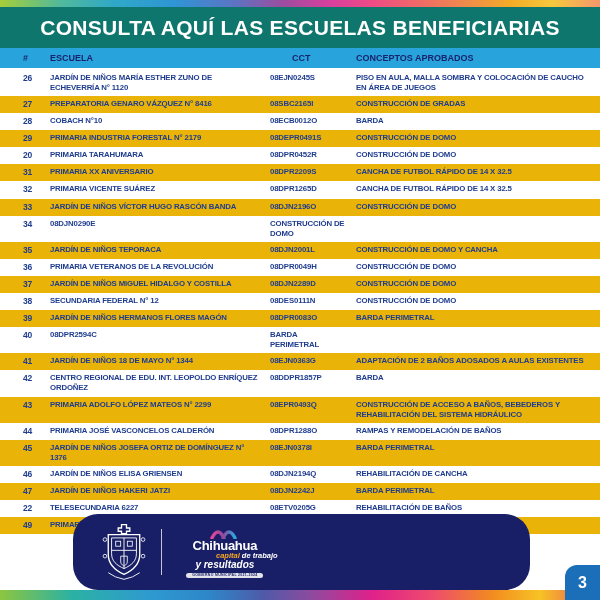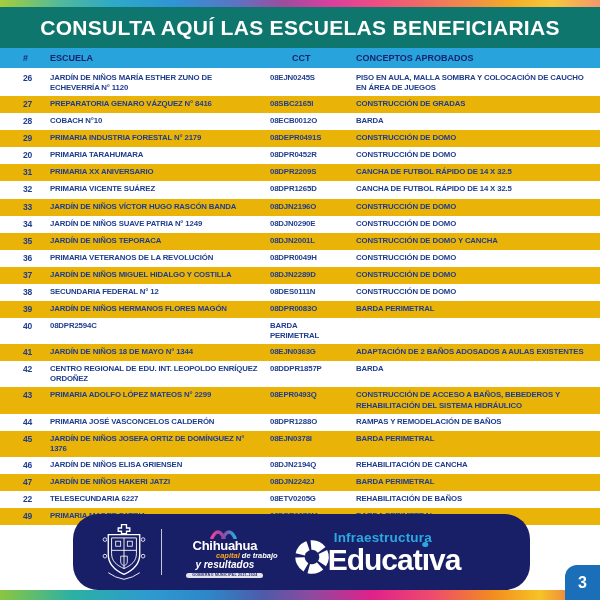--- a/index.html
+++ b/index.html
@@ -125,21 +125,20 @@
     <div class="cell-concepto">CANCHA DE FUTBOL RÁPIDO DE 14 X 32.5</div>
   </div>
     <div class="grid-row trow striped">
     <div class="cell-num">33</div>
     <div class="cell-escuela">JARDÍN DE NIÑOS VÍCTOR HUGO RASCÓN BANDA</div>
     <div class="cell-cct">08DJN2196O</div>
     <div class="cell-concepto">CONSTRUCCIÓN DE DOMO</div>
   </div>
     <div class="grid-row trow">
     <div class="cell-num">34</div>
-    <div class="cell-escuela">JARDÍN DE NIÑOS SUAVE PATRIA N° 1249</div>
     <div class="cell-cct">08DJN0290E</div>
     <div class="cell-concepto">CONSTRUCCIÓN DE DOMO</div>
   </div>
     <div class="grid-row trow striped">
     <div class="cell-num">35</div>
     <div class="cell-escuela">JARDÍN DE NIÑOS TEPORACA</div>
     <div class="cell-cct">08DJN2001L</div>
     <div class="cell-concepto">CONSTRUCCIÓN DE DOMO Y CANCHA</div>
   </div>
     <div class="grid-row trow">
@@ -259,29 +258,20 @@
         </linearGradient>
       </defs>
       <path d="M2 12 Q8 0 14 12 M13 12 Q19 0 25 12" stroke="url(#archg)" stroke-width="3.4" fill="none" stroke-linecap="round"></path>
     </svg>
     <div class="chi-name">Chihuahua</div>
     <div class="chi-line1"><span class="accent">capital</span><span> de trabajo</span></div>
     <div class="chi-line2">y resultados</div>
     <div class="chi-ribbon">GOBIERNO MUNICIPAL 2021-2024</div>
   </div>
 
-  <div class="brand">
-    <svg class="brand-donut" width="40" height="40" viewBox="0 0 40 40">
-      <circle cx="20" cy="20" r="12" fill="none" stroke="#ffffff" stroke-width="9.5" stroke-dasharray="12.1 3" transform="rotate(-25 20 20)"></circle>
-    </svg>
-    <div class="brand-text">
-      <div class="brand-top">Infraestructura</div>
-      <div class="brand-main"><span>Educat</span><span class="idot">ı</span><span>va</span></div>
-    </div>
-  </div>
 
 </div>
 
 <div class="strip-bottom"></div>
 
 <div class="page-badge">
   <span>3</span>
 </div>
 
 </body></html>

